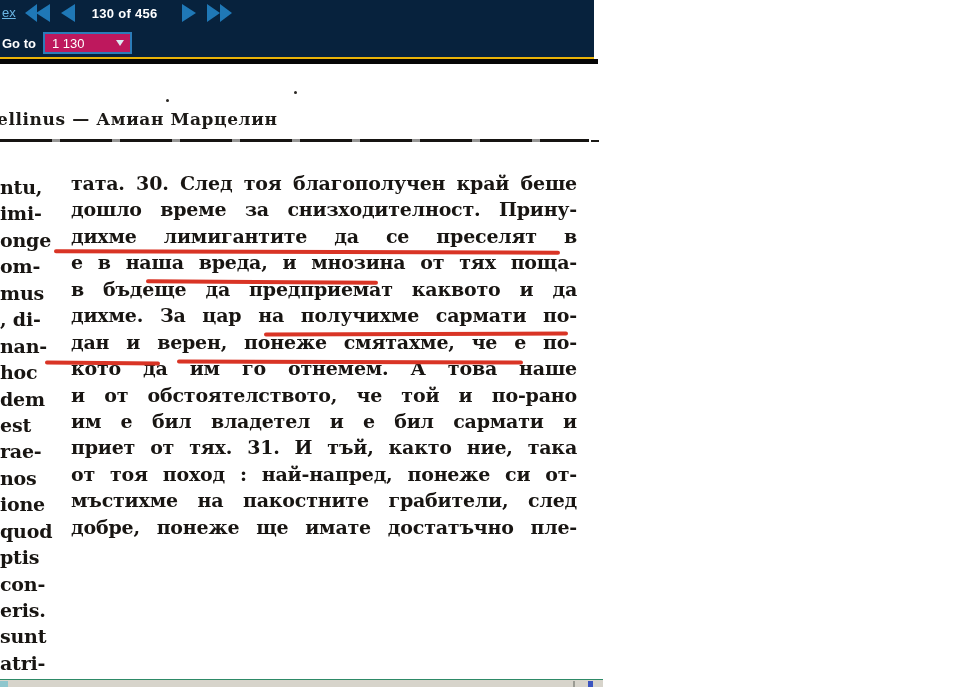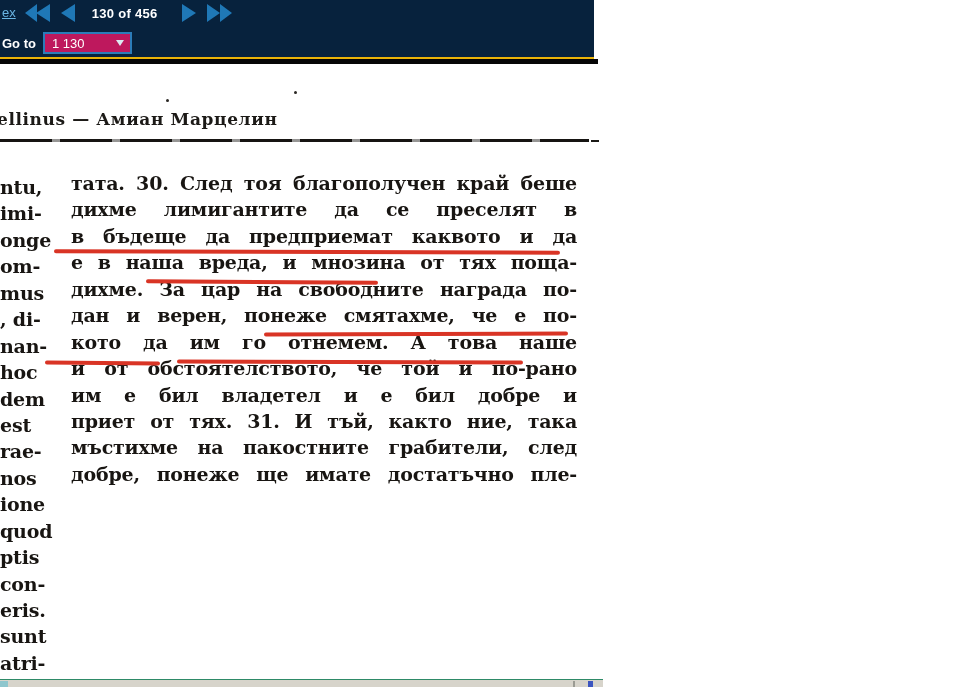--- a/index.html
+++ b/index.html
@@ -145,29 +145,31 @@
       <div class="mline">quod</div>
       <div class="mline">ptis</div>
       <div class="mline">con-</div>
       <div class="mline">eris.</div>
       <div class="mline">sunt</div>
       <div class="mline">atri-</div>
     </div>
 
   <div class="text-col">
       <div class="tline">тата. 30. След тоя благополучен край беше</div>
+      <div class="tline">дошло време за снизходителност. Прину-</div>
       <div class="tline">дихме лимигантите да се преселят в</div>
+      <div class="tline">е в наша вреда, и мнозина от тях поща-</div>
       <div class="tline">в бъдеще да предприемат каквото и да</div>
-      <div class="tline">е в наша вреда, и мнозина от тях поща-</div>
-      <div class="tline">дихме. За цар на свободните награда по-</div>
+      <div class="tline">дихме. За цар на получихме сармати по-</div>
       <div class="tline">дан и верен, понеже смятахме, че е по-</div>
       <div class="tline">кото да им го отнемем. А това наше</div>
       <div class="tline">и от обстоятелството, че той и по-рано</div>
-      <div class="tline">им е бил владетел и е бил добре и</div>
+      <div class="tline">им е бил владетел и е бил сармати и</div>
       <div class="tline">приет от тях. 31. И тъй, както ние, така</div>
+      <div class="tline">от тоя поход : най-напред, понеже си от-</div>
       <div class="tline">мъстихме на пакостните грабители, след</div>
       <div class="tline">добре, понеже ще имате достатъчно пле-</div>
     </div>
 
   <div class="redline u1"></div>
   <div class="redline u2"></div>
   <div class="redline u3"></div>
   <div class="redline u4a"></div>
   <div class="redline u4b"></div>
 </div>

